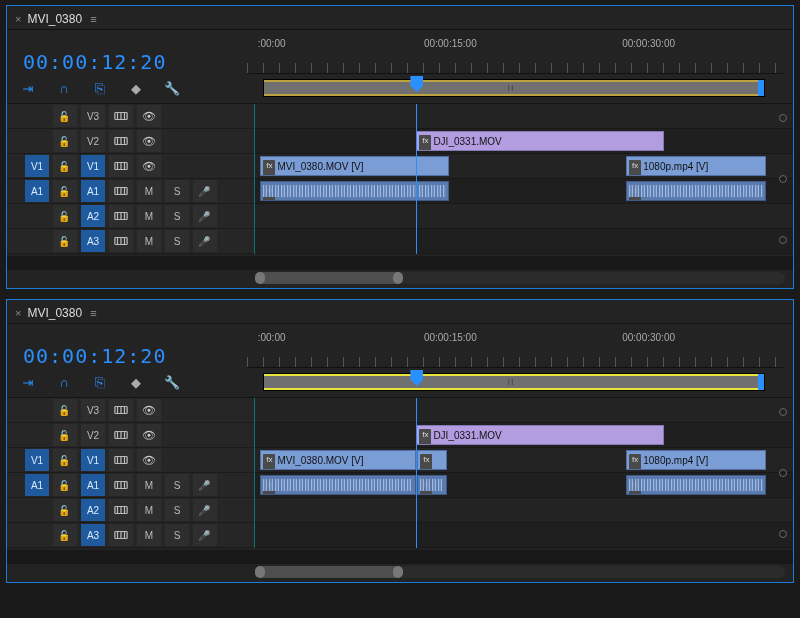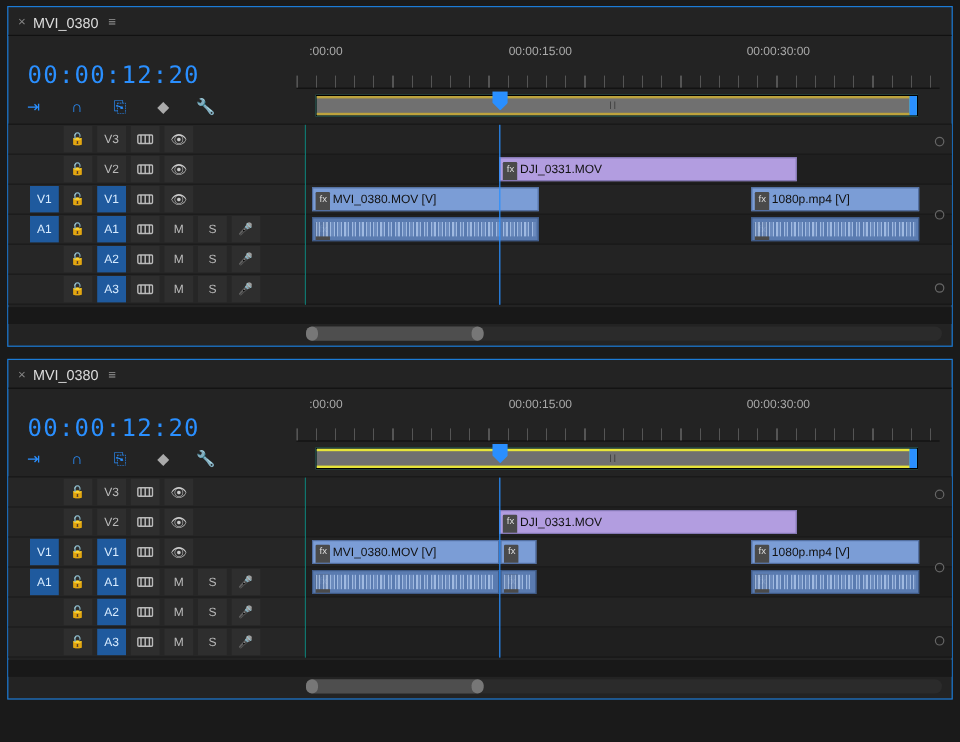--- a/index.html
+++ b/index.html
@@ -125,21 +125,21 @@
   .th-m { font-size:10px; }
   .th-mic::before { content:"🎤"; font-size:10px; color:#777; }
   .timeline-col {
     flex: 1;
     background: #202020;
     position: relative;
   }
   .overview-bar {
     height: 18px;
     margin: 3px 10px 7px 4px;
-    background: #5eead4;
+    background: #737373;
     border: 1px solid #000;
     position: relative;
   }
   .overview-inner {
     position:absolute; left:0; right:6px; top:0; bottom:0;
     background: #707070;
     border-top: 2px solid #bda33d;
     border-bottom: 2px solid #bda33d;
   }
   .overview-handle-r {

